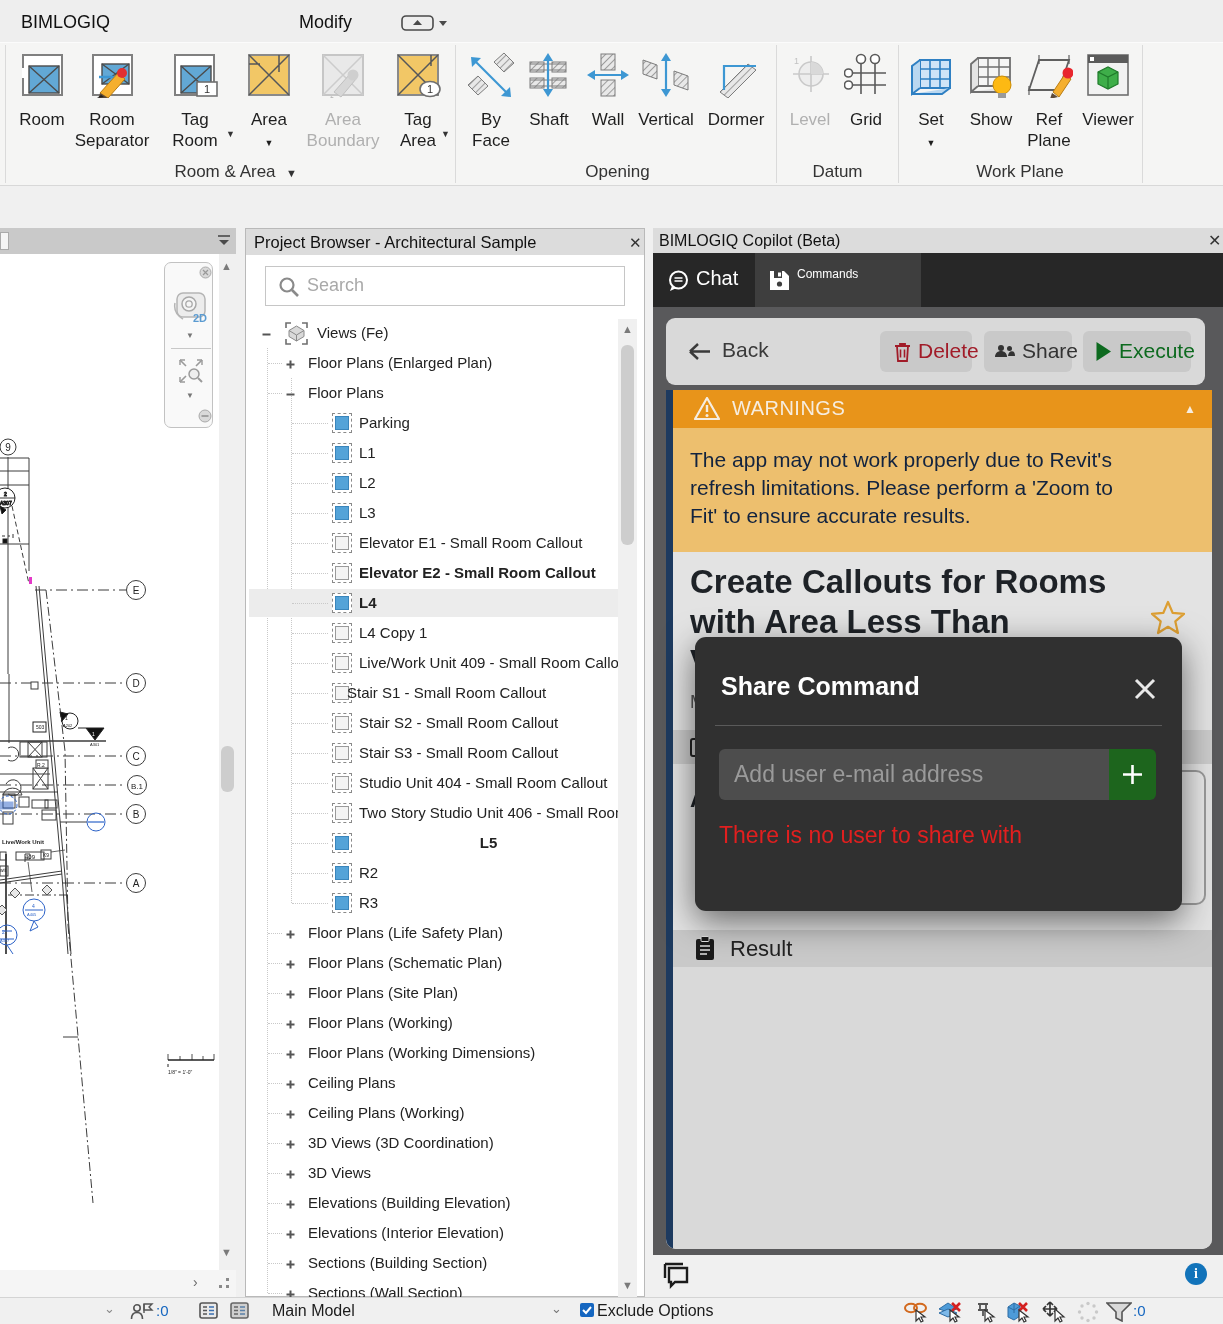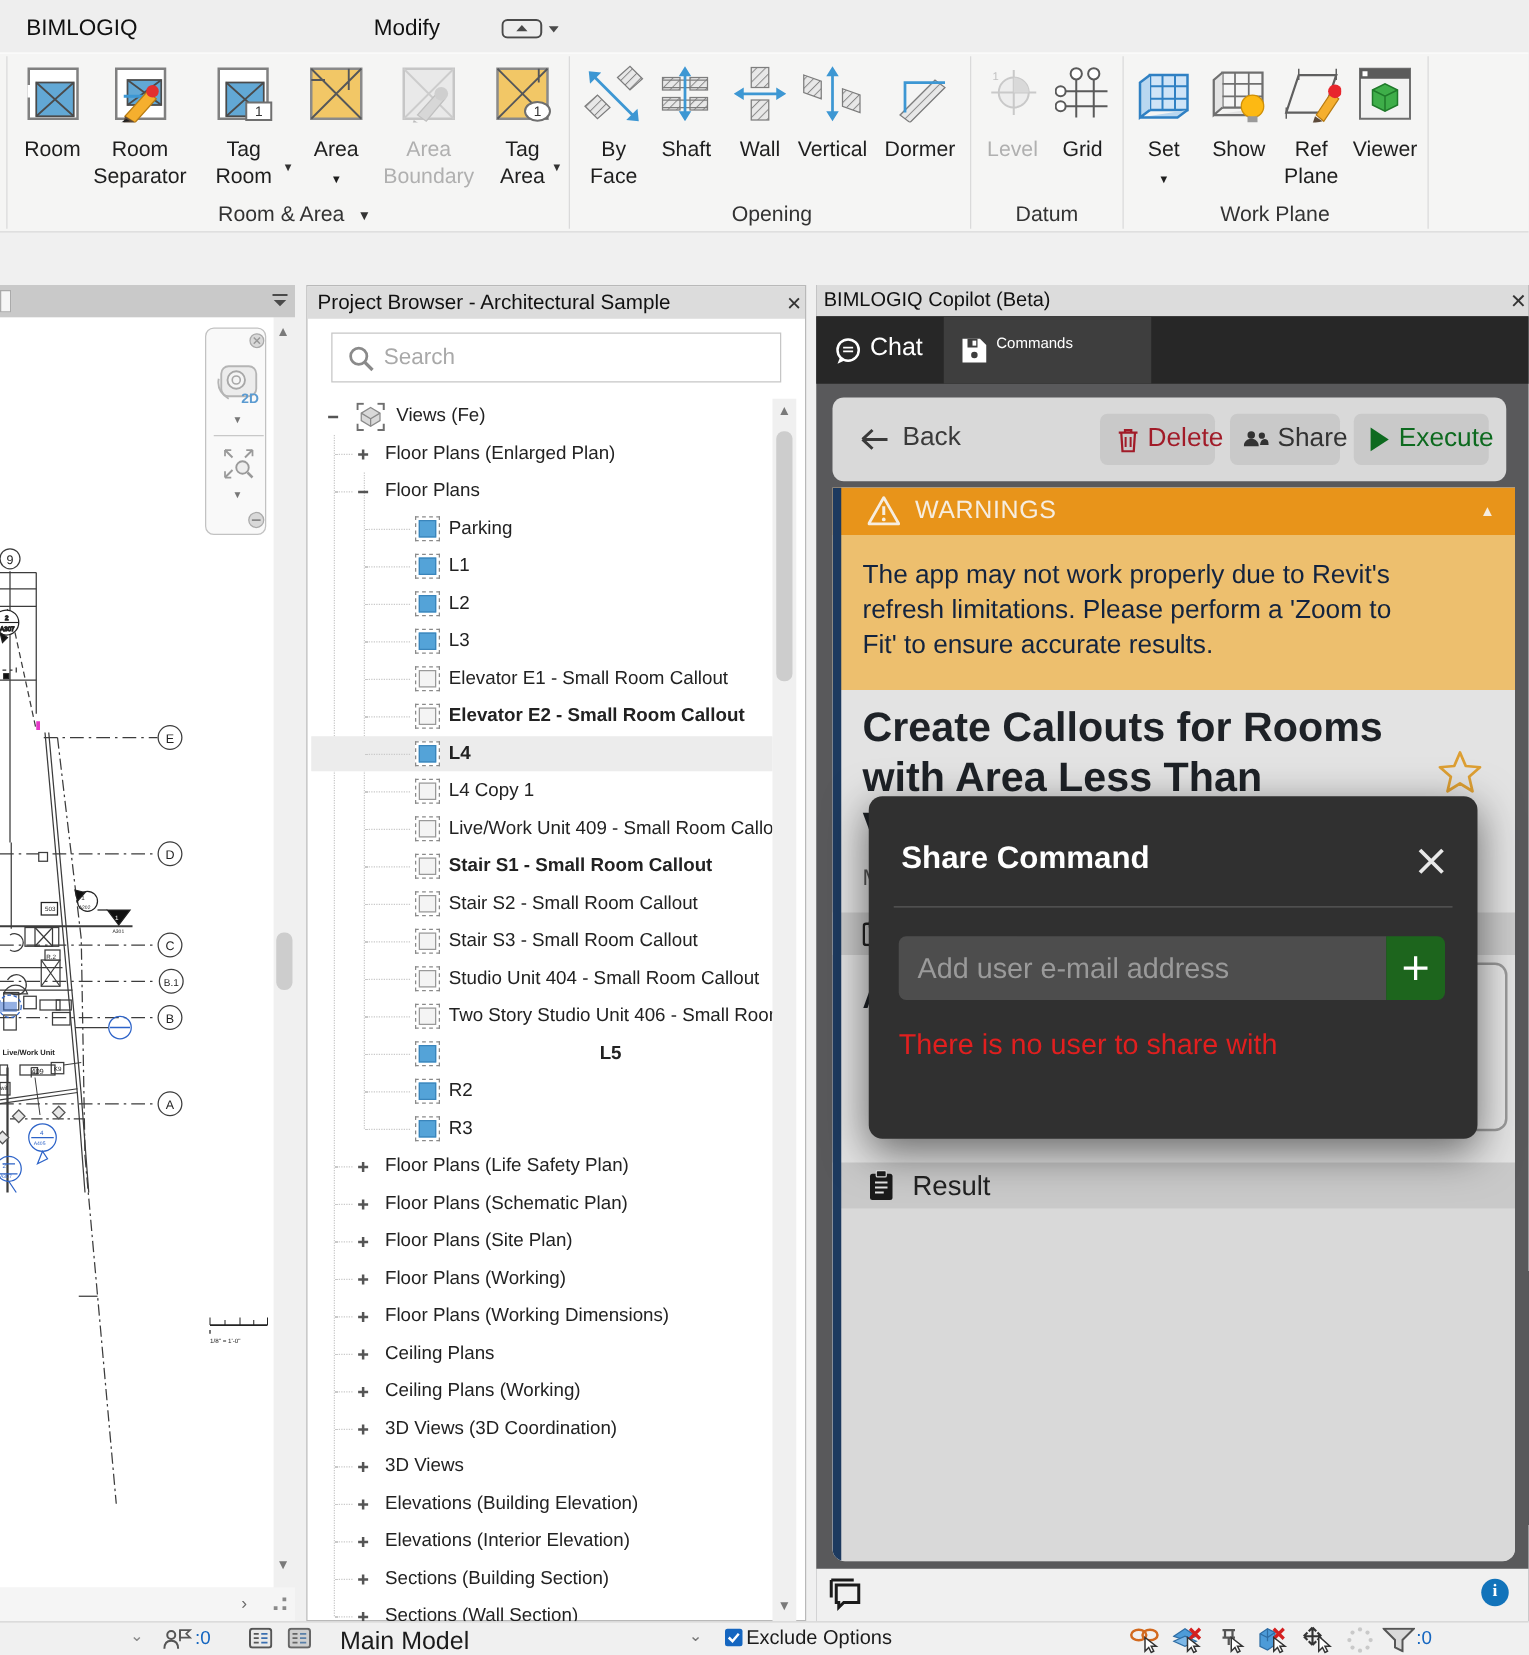--- a/index.html
+++ b/index.html
@@ -515,21 +515,21 @@
     <div class="trow" style="left:113px;top:389px;width:259px;overflow:hidden;font-weight:normal;">L4 Copy 1</div>
     <div class="abs" style="left:46px;top:434px;width:36px;border-top:1px dotted #c9c9c9;"></div>
     <div class="abs" style="left:86px;top:424px;width:20px;height:20px;border:1px dashed #8a8a8a;background:#fff;">
         <div style="position:absolute;left:2px;top:2px;width:14px;height:14px;background:#f4f4f4;border:1px solid #9a9a9a;"></div>
       </div>
     <div class="trow" style="left:113px;top:419px;width:259px;overflow:hidden;font-weight:normal;">Live/Work Unit 409 - Small Room Callout</div>
     <div class="abs" style="left:46px;top:464px;width:36px;border-top:1px dotted #c9c9c9;"></div>
     <div class="abs" style="left:86px;top:454px;width:20px;height:20px;border:1px dashed #8a8a8a;background:#fff;">
         <div style="position:absolute;left:2px;top:2px;width:14px;height:14px;background:#f4f4f4;border:1px solid #9a9a9a;"></div>
       </div>
-    <div class="trow" style="left:113px;top:449px;width:259px;overflow:hidden;font-weight:bold;">Stair S1 - Small Room Callout</div>
+    <div class="trow" style="left:101px;top:449px;width:259px;overflow:hidden;font-weight:normal;">Stair S1 - Small Room Callout</div>
     <div class="abs" style="left:46px;top:494px;width:36px;border-top:1px dotted #c9c9c9;"></div>
     <div class="abs" style="left:86px;top:484px;width:20px;height:20px;border:1px dashed #8a8a8a;background:#fff;">
         <div style="position:absolute;left:2px;top:2px;width:14px;height:14px;background:#f4f4f4;border:1px solid #9a9a9a;"></div>
       </div>
     <div class="trow" style="left:113px;top:479px;width:259px;overflow:hidden;font-weight:normal;">Stair S2 - Small Room Callout</div>
     <div class="abs" style="left:46px;top:524px;width:36px;border-top:1px dotted #c9c9c9;"></div>
     <div class="abs" style="left:86px;top:514px;width:20px;height:20px;border:1px dashed #8a8a8a;background:#fff;">
         <div style="position:absolute;left:2px;top:2px;width:14px;height:14px;background:#f4f4f4;border:1px solid #9a9a9a;"></div>
       </div>
     <div class="trow" style="left:113px;top:509px;width:259px;overflow:hidden;font-weight:normal;">Stair S3 - Small Room Callout</div>
@@ -755,21 +755,21 @@
     <svg class="abs" style="left:199px;top:4px;" width="19" height="17" viewBox="0 0 19 17">
       <rect x="1" y="1" width="17" height="15" rx="2" fill="#e9e9e9" stroke="#555" stroke-width="1.6"></rect>
       <path d="M4 5 h4 M4 8.5 h4 M4 12 h4" stroke="#555" stroke-width="1.4"></path>
       <path d="M10 5 h5 M10 8.5 h5 M10 12 h5" stroke="#3a6fb0" stroke-width="1.4"></path>
     </svg>
     <svg class="abs" style="left:230px;top:4px;" width="19" height="17" viewBox="0 0 19 17">
       <rect x="1" y="1" width="17" height="15" rx="2" fill="#cfcfcf" stroke="#666" stroke-width="1.6"></rect>
       <path d="M4 5 h4 M4 8.5 h4 M4 12 h4" stroke="#666" stroke-width="1.4"></path>
       <path d="M10 5 h5 M10 8.5 h5 M10 12 h5" stroke="#5a80a8" stroke-width="1.4"></path>
     </svg>
-    <div class="abs" style="left:272px;top:4px;font-size:20px;color:#1b1b1b;">Main Model</div>
+    <div class="abs" style="left:272px;top:4px;font-size:16px;color:#1b1b1b;">Main Model</div>
     <div class="abs" style="left:551px;top:3px;color:#777;font-size:13px;">⌄</div>
     <div class="abs" style="left:580px;top:5px;width:14px;height:14px;background:#1566c0;border-radius:2px;">
       <svg width="14" height="14" viewBox="0 0 14 14">
           <path d="M3 7 l3 3 l5 -6" stroke="#fff" stroke-width="2" fill="none"></path>
         </svg>
     </div>
     <div class="abs" style="left:597px;top:4px;font-size:16px;color:#1b1b1b;">Exclude Options</div>
 
     <svg class="abs" style="left:903px;top:3px;" width="30" height="22" viewBox="0 0 30 22">
       <ellipse cx="8" cy="7" rx="6" ry="4.2" fill="none" stroke="#d2691e" stroke-width="2"></ellipse>

